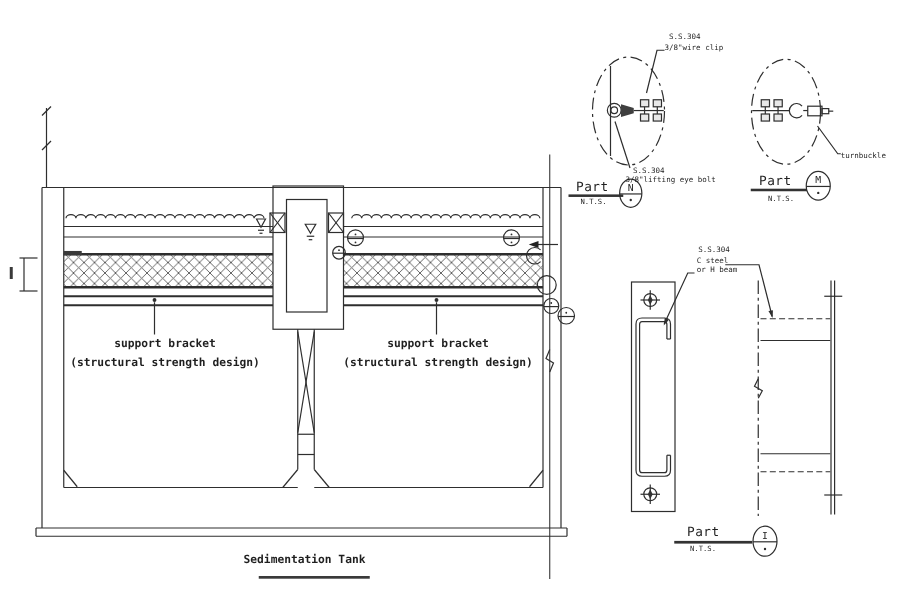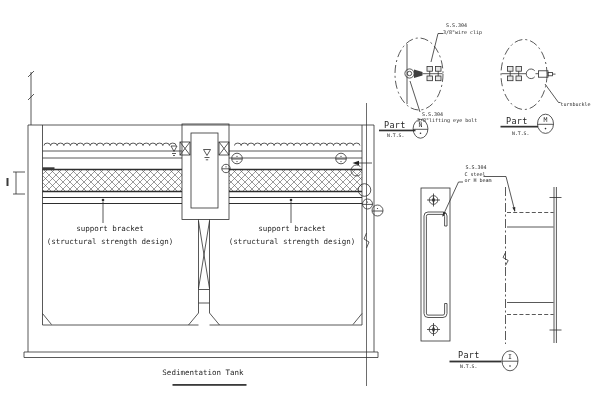--- a/index.html
+++ b/index.html
@@ -1,20 +1,20 @@
 <!DOCTYPE html>
 <html><head>
 <meta charset="utf-8">
 <style>
   html,body{margin:0;padding:0;background:#fff;}
   .canvas{position:relative;width:600px;height:400px;background:#fff;overflow:hidden;
           font-family:"DejaVu Sans Mono",monospace;}
   .canvas svg{position:absolute;left:0;top:0;}
   .lbl{position:absolute;color:#1f1f1f;line-height:1.1;white-space:pre;}
-  .ctr{text-align:center;}
+  .ctr{text-align:center;font-weight:bold;}
   .fs75{font-size:7.5px;}
   .fs85{font-size:8.5px;letter-spacing:.3px;text-align:right;}
   .fs5{font-size:5px;}
   .fs48{font-size:4.8px;}
 </style>
 </head>
 <body>
 
 <div class="canvas">
 

